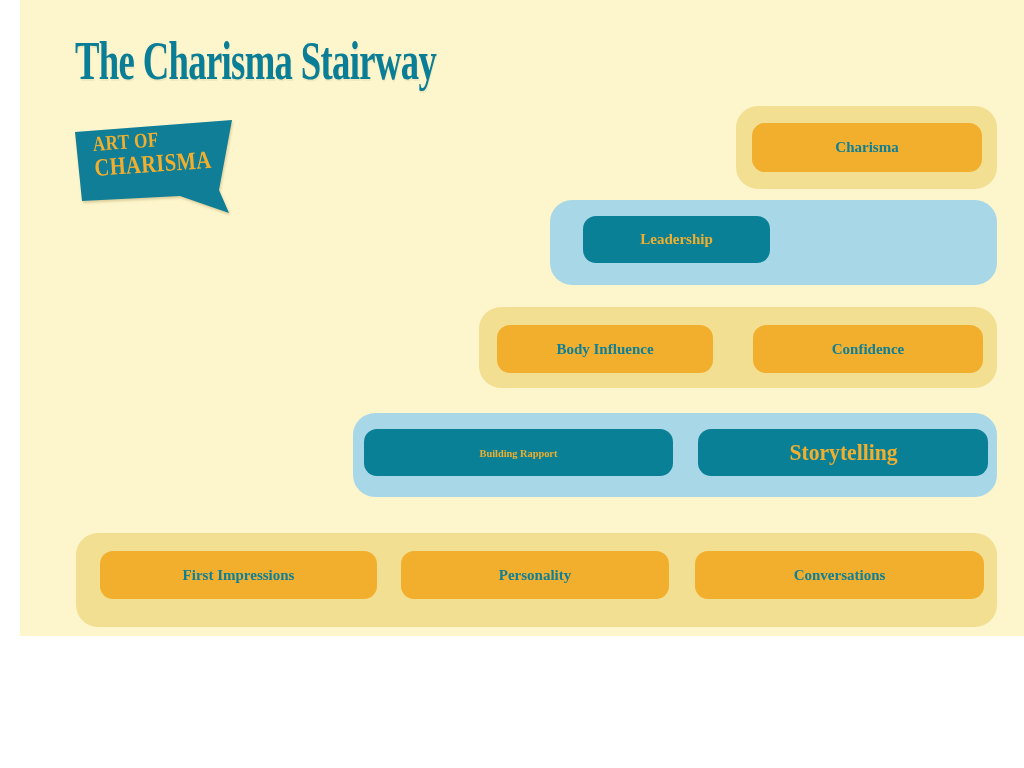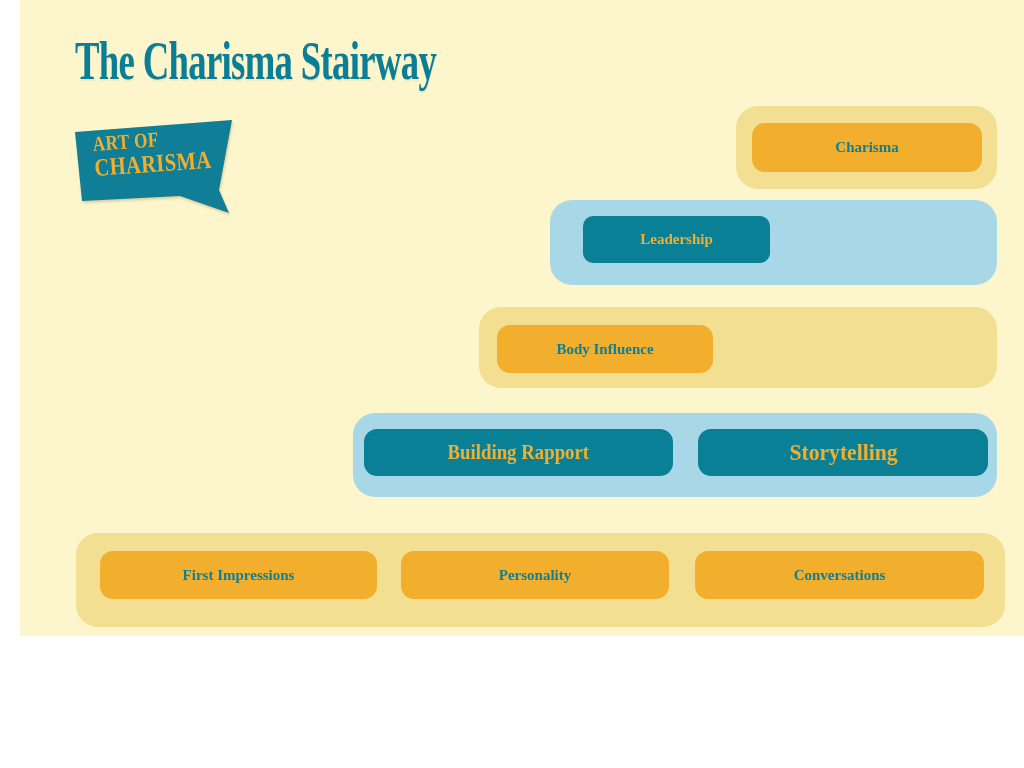--- a/index.html
+++ b/index.html
@@ -64,41 +64,41 @@
 
   
   .step { position: absolute; border-radius: 22px; }
   .step.yellow { background: #F2DF92; }
   .step.blue   { background: #A8D8E8; }
 
   .s1 { left: 716px; top: 106px; width: 261px; height: 83px; }
   .s2 { left: 530px; top: 200px; width: 447px; height: 85px; }
   .s3 { left: 459px; top: 307px; width: 518px; height: 81px; }
   .s4 { left: 333px; top: 413px; width: 644px; height: 84px; }
-  .s5 { left: 56px;  top: 533px; width: 921px; height: 94px; padding-left: 8px; }
+  .s5 { left: 56px;  top: 533px; width: 921px; height: 94px; }
 
   .pill {
     position: absolute;
     display: flex;
     align-items: center;
     justify-content: center;
     font-weight: bold;
     font-size: 15px;
     border-radius: 13px;
     white-space: nowrap;
   }
   .pill.orange { background: #F1AF2D; color: #0E7F96; }
   .pill.teal   { background: #0A8097; color: #F1AF2D; }
 
   .p-charisma      { left: 16px;  top: 17px; width: 230px; height: 49px; }
-  .p-leadership    { left: 33px;  top: 16px; width: 187px; height: 47px; border-radius: 10px; }
+  .p-leadership    { left: 33px;  top: 16px; width: 187px; height: 47px; }
   .p-influence     { left: 248px; top: 16px; width: 190px; height: 47px; }
   .p-body          { left: 18px;  top: 18px; width: 216px; height: 48px; }
   .p-confidence    { left: 274px; top: 18px; width: 230px; height: 48px; }
-  .p-rapport       { left: 11px;  top: 16px; width: 309px; height: 47px; font-size: 20px; }
+  .p-rapport       { left: 11px;  top: 16px; width: 309px; height: 47px; font-size: 11px; }
   .p-storytelling  { left: 345px; top: 16px; width: 290px; height: 47px; font-size: 23px; }
   .s4 .pill span   { transform: scaleX(0.94); transform-origin: center; display:inline-block; }
   .p-first         { left: 24px;  top: 18px; width: 277px; height: 48px; }
   .p-personality   { left: 325px; top: 18px; width: 268px; height: 48px; }
   .p-conversations { left: 619px; top: 18px; width: 289px; height: 48px; }
 </style>
 </head>
 <body>
 
 <div class="canvas">
@@ -124,20 +124,23 @@
   <div class="step blue s2">
     <div class="pill teal p-leadership">
       <span>Leadership</span>
     </div>
   </div>
 
   <div class="step yellow s3">
     <div class="pill orange p-body">
       <span>Body Influence</span>
     </div>
+    <div class="pill orange p-confidence">
+      <span>Confidence</span>
+    </div>
   </div>
 
   <div class="step blue s4">
     <div class="pill teal p-rapport">
       <span>Building Rapport</span>
     </div>
     <div class="pill teal p-storytelling">
       <span>Storytelling</span>
     </div>
   </div>

